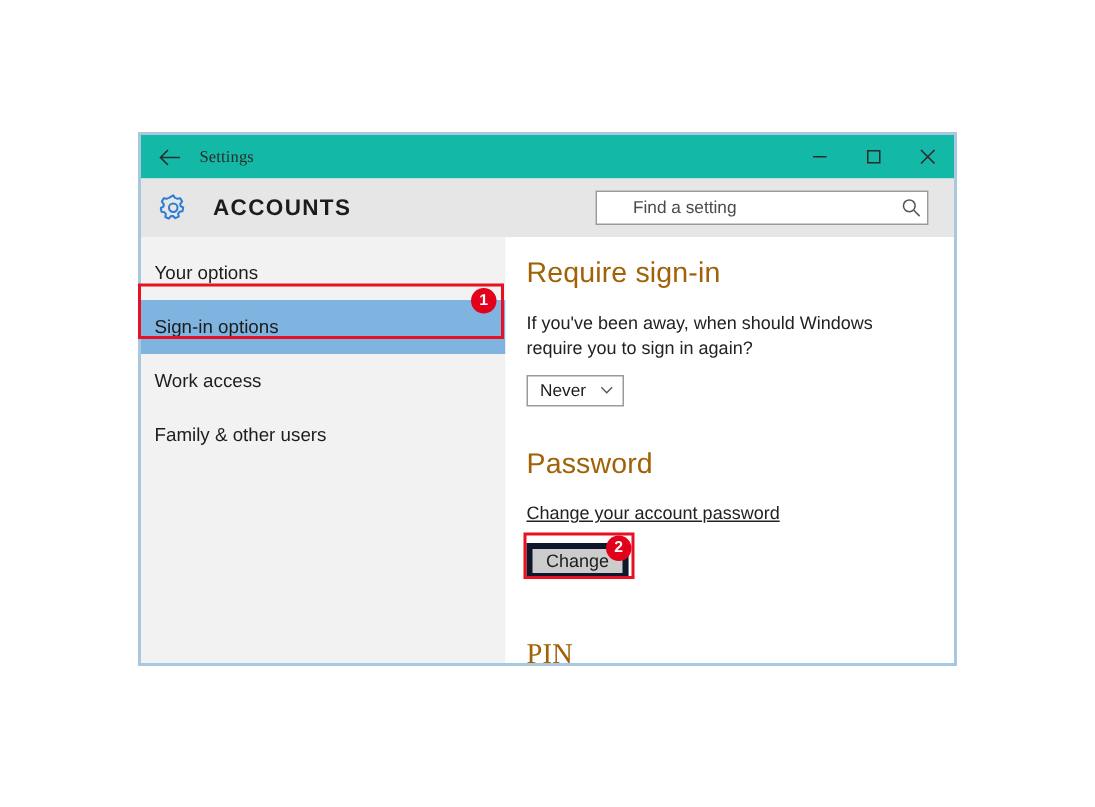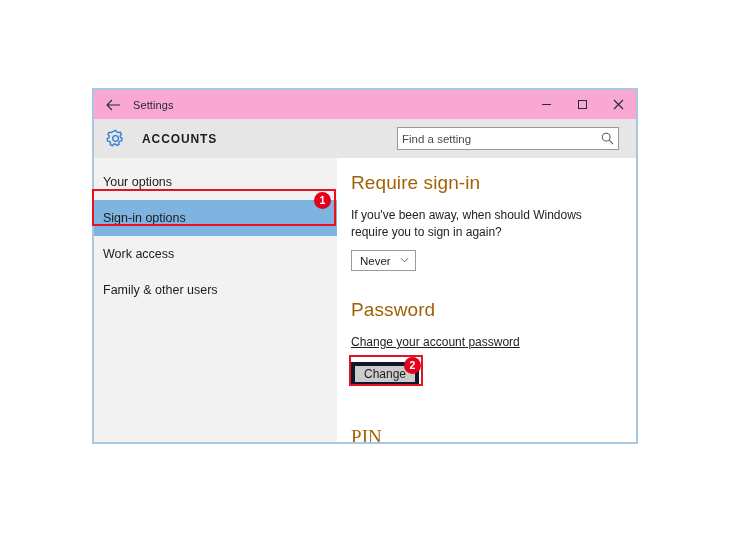--- a/index.html
+++ b/index.html
@@ -23,23 +23,24 @@
     height: 356px;
     background: #ffffff;
     border: 2px solid #a9c7de;
     box-sizing: border-box;
   }
 
   
   #title-bar {
     position: relative;
     height: 29px;
-    background: #f9a8d4;
-    display: flex;
-    align-items: center;
+    background: #14b8a6;
+    display: flex;
+    align-items: center;
+    font-family: Liberation Serif, serif;
   }
   #back-button {
     width: 38px;
     height: 29px;
     display: flex;
     align-items: center;
     justify-content: center;
     color: #2b2b2b;
     font-size: 15px;
     line-height: 1;
@@ -78,21 +79,21 @@
     align-items: center;
   }
   #gear-icon {
     width: 38px;
     display: flex;
     align-items: center;
     justify-content: center;
     margin-left: 2px;
   }
   #header-title {
-    font-size: 12px;
+    font-size: 15px;
     font-weight: bold;
     color: #1c1c1c;
     letter-spacing: 0.9px;
     margin-left: 8px;
   }
   #search-wrap {
     position: absolute;
     right: 17px;
     top: 8px;
     width: 222px;
@@ -102,21 +103,21 @@
     box-sizing: border-box;
     display: flex;
     align-items: center;
   }
   #search-input {
     border: 0;
     outline: 0;
     background: transparent;
     flex: 1;
     height: 21px;
-    padding: 0 6px 0 4px;
+    padding: 0 6px 0 24px;
     font-family: "Liberation Sans", sans-serif;
     font-size: 11.5px;
     color: #3a3a3a;
   }
   #search-input::placeholder { color: #4a4a4a; opacity: 1; }
   #search-icon {
     width: 22px;
     display: flex;
     align-items: center;
     justify-content: center;

